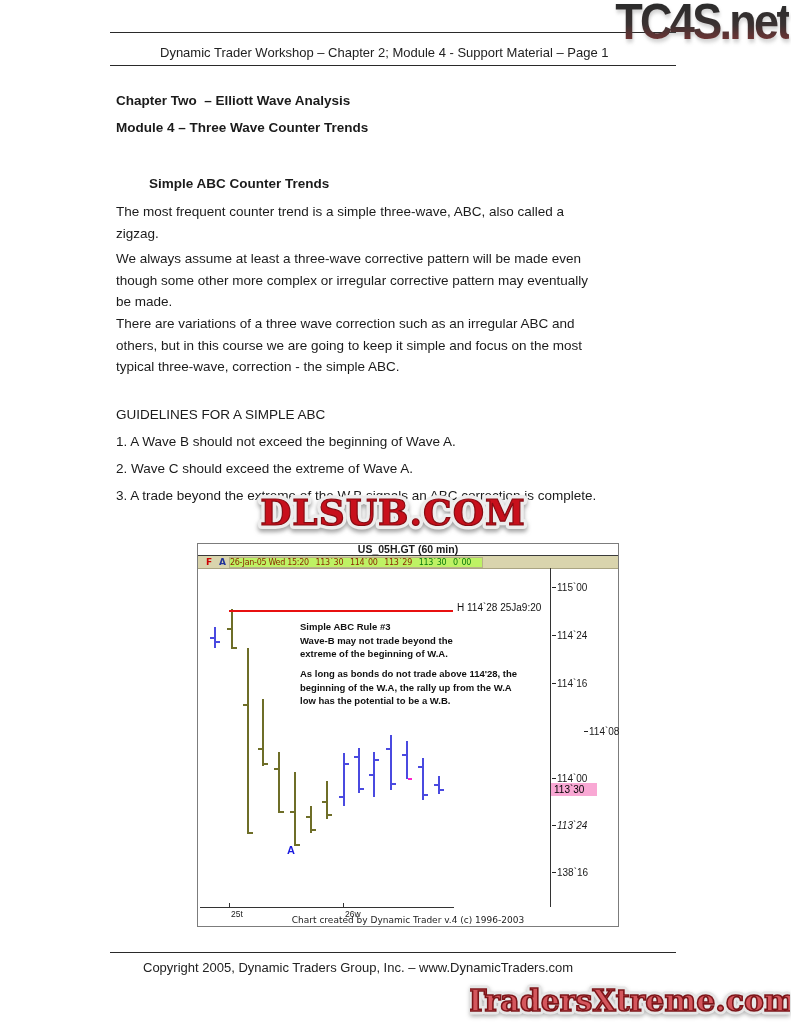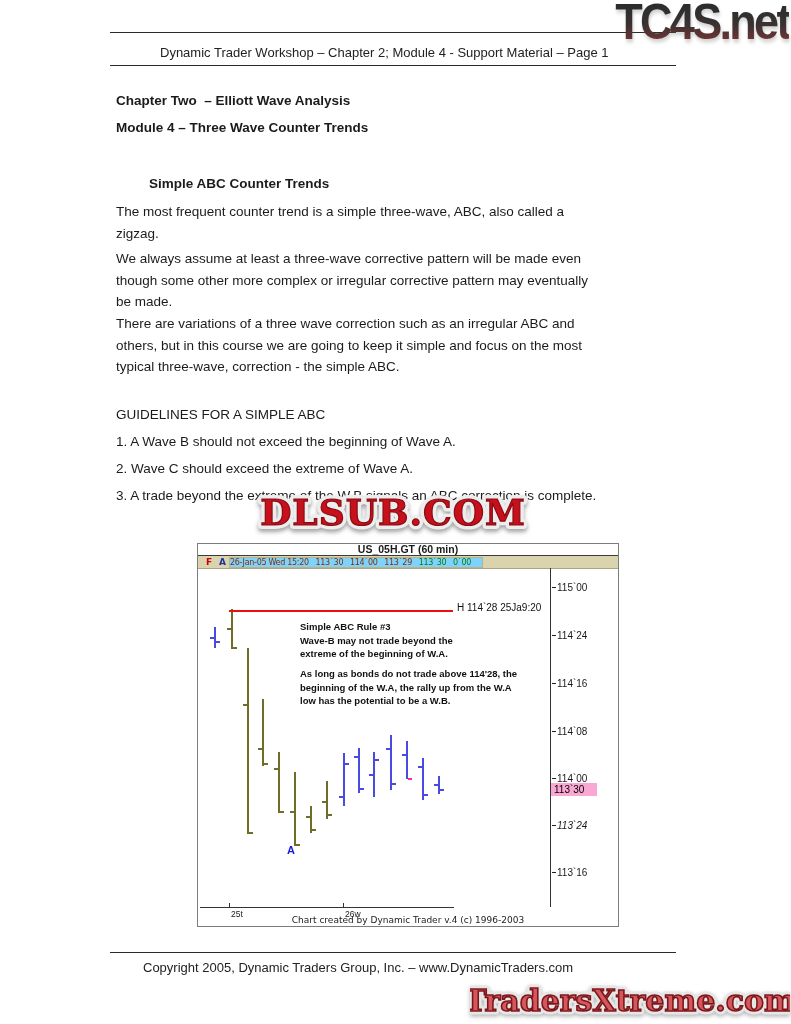--- a/index.html
+++ b/index.html
@@ -45,21 +45,21 @@
 
   
   #chart{left:197px;top:543px;width:399px;height:382px;border:1px solid #7c7c7c;background:#fff;padding-left:21px;}
   #chart .inner{position:absolute;left:0;top:0;right:0;bottom:0;}
   .ctitle{position:absolute;left:0;top:0;width:100%;height:11px;border-bottom:1px solid #3a3a3a;
           text-align:center;font:bold 10.5px "Liberation Sans",sans-serif;line-height:11px;background:#fff;}
   .ctool{position:absolute;left:0;top:12px;width:100%;height:12px;background:#d9d4ad;
          border-bottom:1px solid #a9a482;font:bold 9px "DejaVu Sans",sans-serif;line-height:11px;}
   .fbtn{position:absolute;left:8px;top:1px;color:#cc0000;}
   .abtn{position:absolute;left:21px;top:1px;color:#223399;}
-  .qfield{position:absolute;left:31px;top:1px;width:252px;height:9px;background:#7dd3fc;
+  .qfield{position:absolute;left:31px;top:1px;width:252px;height:9px;background:#bef264;
           border:1px solid #b7b28a;font:normal 8px "DejaVu Sans",sans-serif;line-height:9px;
           white-space:pre;letter-spacing:-.3px;overflow:hidden;}
   .q-maroon{color:#8a2a00;}
   .q-green{color:#0a7a0a;}
 
   .yaxis{position:absolute;left:352px;top:24px;width:1px;height:339px;background:#333;}
   .xaxis{position:absolute;left:2px;top:363px;width:254px;height:1px;background:#333;}
   .ylab{position:absolute;left:354px;font:10px "Liberation Sans",sans-serif;color:#1a1a1a;white-space:pre;}
   .ylab::before{content:"";display:inline-block;width:4px;height:1px;background:#222;margin:0 1px 3px 0;}
   .xlab{position:absolute;top:365px;font:8.5px "Liberation Sans",sans-serif;color:#1a1a1a;}
@@ -181,24 +181,24 @@
       <div class="bar" style="left: 224px; top: 214px; height: 42px; background: rgb(74, 74, 224);"></div>
       <div class="tick" style="left: 220px; top: 222px; background: rgb(74, 74, 224);"></div>
       <div class="tick" style="left: 226px; top: 250px; background: rgb(74, 74, 224);"></div>
       <div class="bar" style="left: 240px; top: 232px; height: 18px; background: rgb(74, 74, 224);"></div>
       <div class="tick" style="left: 236px; top: 240px; background: rgb(74, 74, 224);"></div>
       <div class="tick" style="left: 242px; top: 245px; background: rgb(74, 74, 224);"></div>
       <div class="redline" style="left: 31px; top: 66px; width: 224px; background: rgb(232, 16, 16);"></div>
       <div class="ylab" style="top: 38px;">115`00</div>
       <div class="ylab" style="top: 86px;">114`24</div>
       <div class="ylab" style="top: 134px;">114`16</div>
-      <div class="ylab" style="top: 182px;">114`08</div>
+      <div class="ylab" style="top: 182px; margin-left: 32px;">114`08</div>
       <div class="ylab" style="top: 229px;">114`00</div>
       <div class="ylab" style="top: 276px; font-style: italic;">113`24</div>
-      <div class="ylab" style="top: 323px;">113`16</div>
+      <div class="ylab" style="top: 323px;">138`16</div>
       <div class="xtick" style="left: 31px;"></div>
       <div class="xlab" style="left: 33px;">25t</div>
       <div class="xtick" style="left: 145px;"></div>
       <div class="xlab" style="left: 147px;">26w</div>
     </div>
 </div>
 
 <div class="rule" id="ftr-rule"></div>
 <div class="abs" id="ftr-copy">Copyright 2005, Dynamic Traders Group, Inc. – www.DynamicTraders.com</div>
 

